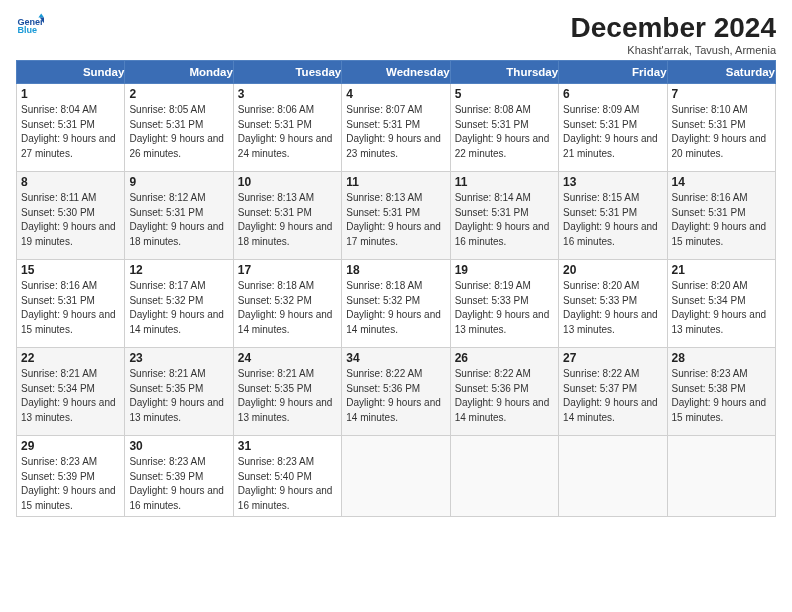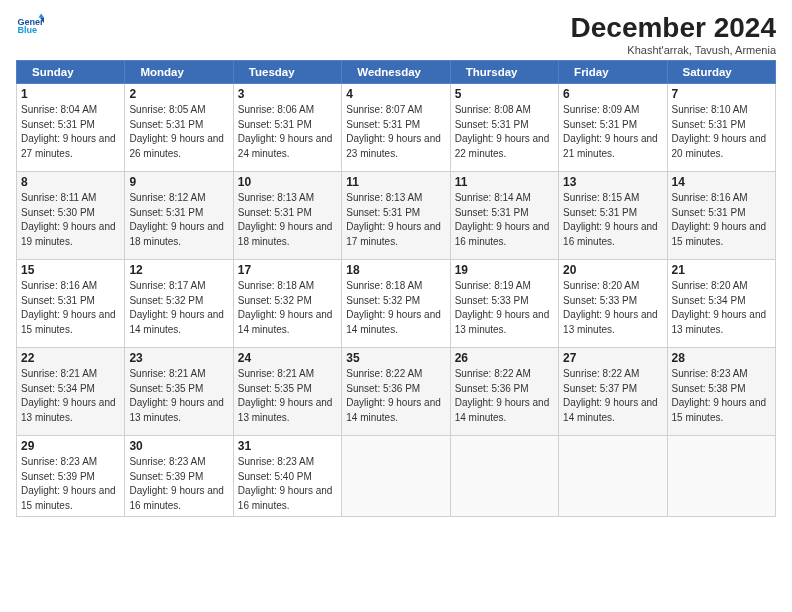--- a/index.html
+++ b/index.html
@@ -46,22 +46,22 @@
     .calendar {
       width: 100%;
       border-collapse: collapse;
       table-layout: fixed;
     }
     .calendar th {
       background: #3a6db5;
       color: #fff;
       font-size: 11.5px;
       font-weight: bold;
-      padding: 5px 15px;
-      text-align: left;
+      padding: 5px 0;
+      text-align: right;
       border: 1px solid #5080c0;
     }
     .calendar td {
       border: 1px solid #d0d0d0;
       vertical-align: top;
       padding: 3px 4px;
       font-size: 9px;
       color: #333;
       background: #fff;
       height: 88px;
@@ -221,21 +221,21 @@
         </td>
         <td>
           <span class="day-num">23</span>
           <div class="day-info">Sunrise: 8:21 AM<br>Sunset: 5:35 PM<br>Daylight: 9 hours and 13 minutes.</div>
         </td>
         <td>
           <span class="day-num">24</span>
           <div class="day-info">Sunrise: 8:21 AM<br>Sunset: 5:35 PM<br>Daylight: 9 hours and 13 minutes.</div>
         </td>
         <td>
-          <span class="day-num">35</span>
+          <span class="day-num">34</span>
           <div class="day-info">Sunrise: 8:22 AM<br>Sunset: 5:36 PM<br>Daylight: 9 hours and 14 minutes.</div>
         </td>
         <td>
           <span class="day-num">26</span>
           <div class="day-info">Sunrise: 8:22 AM<br>Sunset: 5:36 PM<br>Daylight: 9 hours and 14 minutes.</div>
         </td>
         <td>
           <span class="day-num">27</span>
           <div class="day-info">Sunrise: 8:22 AM<br>Sunset: 5:37 PM<br>Daylight: 9 hours and 14 minutes.</div>
         </td>

